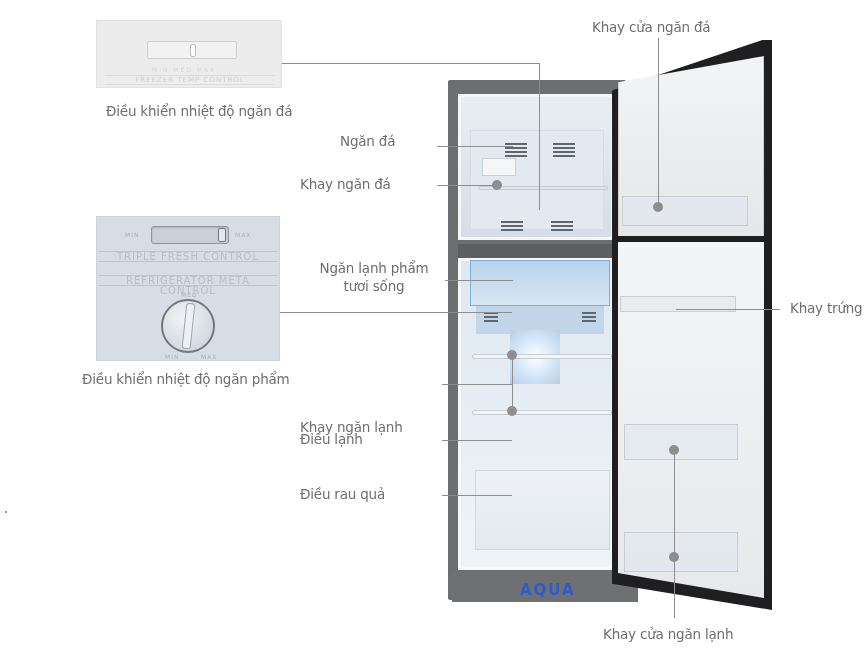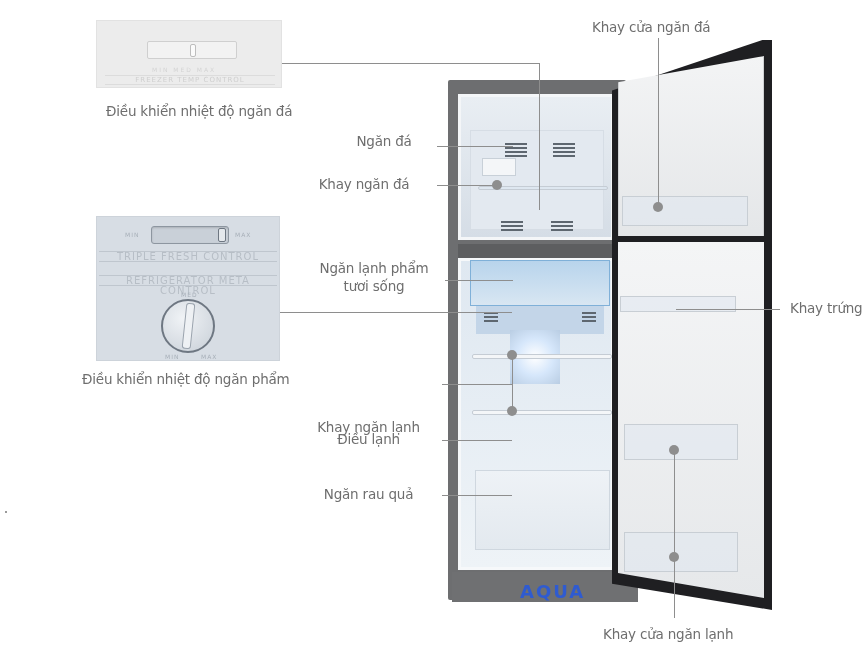--- a/index.html
+++ b/index.html
@@ -1,20 +1,20 @@
 <!DOCTYPE html>
 <html><head>
 <meta charset="utf-8">
 <style>
   * { box-sizing: border-box; margin: 0; padding: 0; }
   html, body { width: 868px; height: 651px; background: #ffffff; overflow: hidden; }
   body { position: relative; font-family: "DejaVu Sans", "Liberation Sans", sans-serif; color: #6b6b6b; }
   .abs { position: absolute; }
   .label { position: absolute; font-size: 13.5px; color: #6e6e6e; white-space: nowrap; line-height: 17px; letter-spacing: -0.2px; }
-  .label.right { text-align: center; }
+  .label.right { text-align: left; }
   .label.center { text-align: center; }
   .line { position: absolute; background: #8e8e8e; }
   .dot { position: absolute; width: 10px; height: 10px; border-radius: 50%; background: #8e8e8e; }
 
   
   .panel1 { left: 96px; top: 20px; width: 186px; height: 68px; background: #ececec; border: 1px solid #e2e2e2; padding-left: 19px; }
   .panel1 .slot { position: absolute; left: 50px; top: 20px; width: 90px; height: 18px; border: 1px solid #cfcfcf; background: #f2f2f2; border-radius: 2px; }
   .panel1 .knob { position: absolute; left: 42px; top: 2px; width: 6px; height: 13px; border: 1px solid #bdbdbd; background: #fbfbfb; border-radius: 2px; }
   .panel1 .t1 { position: absolute; left: 55px; top: 45px; font-size: 6px; color: #d4d4d4; letter-spacing: 2px; }
   .panel1 .band { position: absolute; left: 8px; top: 54px; width: 170px; height: 10px; border-top: 1px solid #dcdcdc; border-bottom: 1px solid #dcdcdc; font-size: 7px; color: #cfcfcf; text-align: center; line-height: 9px; letter-spacing: 1px; }
@@ -29,21 +29,21 @@
   .panel2 .dial .bar { position: absolute; left: 21px; top: 2px; width: 9px; height: 46px; background: #eef1f4; border: 1px solid #9aa3ad; border-radius: 3px; transform: rotate(6deg); }
   .panel2 .tick { position: absolute; font-size: 6px; color: #a8b0b9; letter-spacing: 1px; }
 
   
   .body-shell { left: 448px; top: 80px; width: 178px; height: 520px; background: #6d6e70; border-radius: 2px; }
   .freezer-cav { left: 458px; top: 94px; width: 156px; height: 146px; background: linear-gradient(#e9eef3, #d5dde6); border: 3px solid #f4f6f8; }
   .freezer-back { left: 470px; top: 130px; width: 134px; height: 100px; background: #e3e9f0; border: 1px solid #d6dde5; }
   .mid-strip { left: 458px; top: 244px; width: 160px; height: 14px; background: #5d5e60; }
   .fridge-cav { left: 458px; top: 258px; width: 156px; height: 312px; background: linear-gradient(#dfe8f1, #eef3f7); border: 3px solid #f6f8fa; }
   .base { left: 452px; top: 572px; width: 186px; height: 30px; background: #6f7072; }
-  .aqua { left: 520px; top: 581px; font-size: 18px; color: #2f5bd0; letter-spacing: 2px; font-weight: bold; font-family: "DejaVu Sans", sans-serif; }
+  .aqua { left: 520px; top: 581px; font-size: 15px; color: #2f5bd0; letter-spacing: 2px; font-weight: bold; font-family: "DejaVu Sans", sans-serif; }
 
   .vent { position: absolute; width: 22px; height: 16px; background: repeating-linear-gradient(#5e6770 0 2px, transparent 2px 4px); }
   .shelf { position: absolute; height: 5px; background: #f4f6f8; border: 1px solid #c5ccd4; border-radius: 2px; }
   .crisper-top { left: 470px; top: 260px; width: 140px; height: 46px; background: linear-gradient(#b8d4ec, #d8e6f2); border: 1px solid #7fb0d8; }
   .fresh-back { left: 476px; top: 306px; width: 128px; height: 28px; background: #c3d5e8; }
   .light { left: 510px; top: 330px; width: 50px; height: 54px; background: radial-gradient(circle, #ffffff 0%, #d6e7fb 50%, #b9cde3 100%); }
   .veg-box { left: 475px; top: 470px; width: 135px; height: 80px; background: linear-gradient(#eef2f6, #e3e9ef); border: 1px solid #cfd7df; }
 
   
   .fdoor { left: 612px; top: 40px; width: 160px; height: 210px; background: #1f1f22; clip-path: polygon(0 24%, 94% 0, 100% 0, 100% 100%, 0 100%); }
@@ -140,20 +140,20 @@
 <div class="line" style="left:674px; top:450px; width:1px; height:168px;"></div>
 <div class="dot" style="left:669px; top:445px;"></div>
 <div class="dot" style="left:669px; top:552px;"></div>
 
 <div class="label right" style="left:340px; top:133px; width:88px;">Ngăn đá</div>
 <div class="label right" style="left:300px; top:176px; width:128px;">Khay ngăn đá</div>
 <div class="label center" style="left:310px; top:260px; width:128px;">Ngăn lạnh phẩm</div>
 <div class="label center" style="left:310px; top:278px; width:128px;">tươi sống</div>
 <div class="label right" style="left:300px; top:375px; width:137px;margin-top:44px;">Khay ngăn lạnh</div>
 <div class="label right" style="left:300px; top:431px; width:137px;">Điều lạnh</div>
-<div class="label right" style="left:300px; top:486px; width:137px;">Ngăn rau quả</div>
+<div class="label right" style="left:300px; top:486px; width:137px;">Điều rau quả</div>
 
 <div class="label" style="left:592px; top:19px;">Khay cửa ngăn đá</div>
 <div class="label" style="left:790px; top:300px;">Khay trứng</div>
 <div class="label" style="left:603px; top:626px;">Khay cửa ngăn lạnh</div>
 
 <div class="abs speck"></div>
 <div class="abs watermark">META.vn</div>
 
 </body></html>

